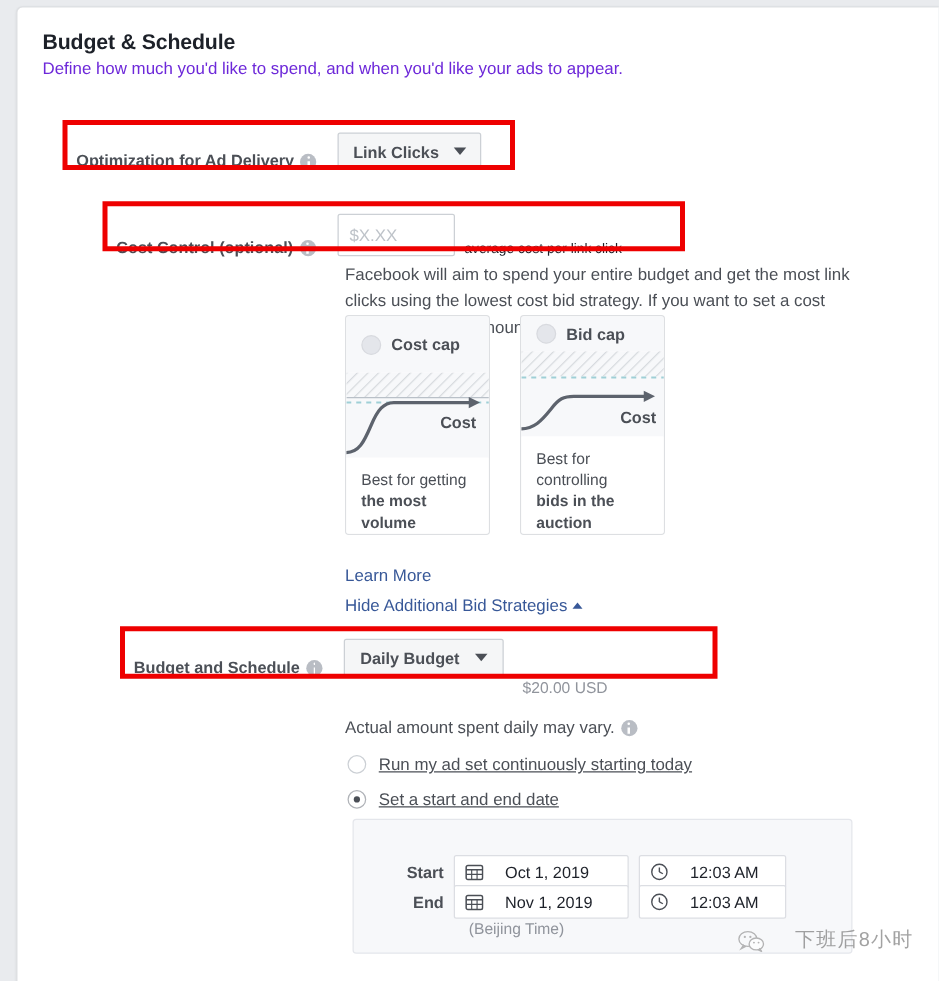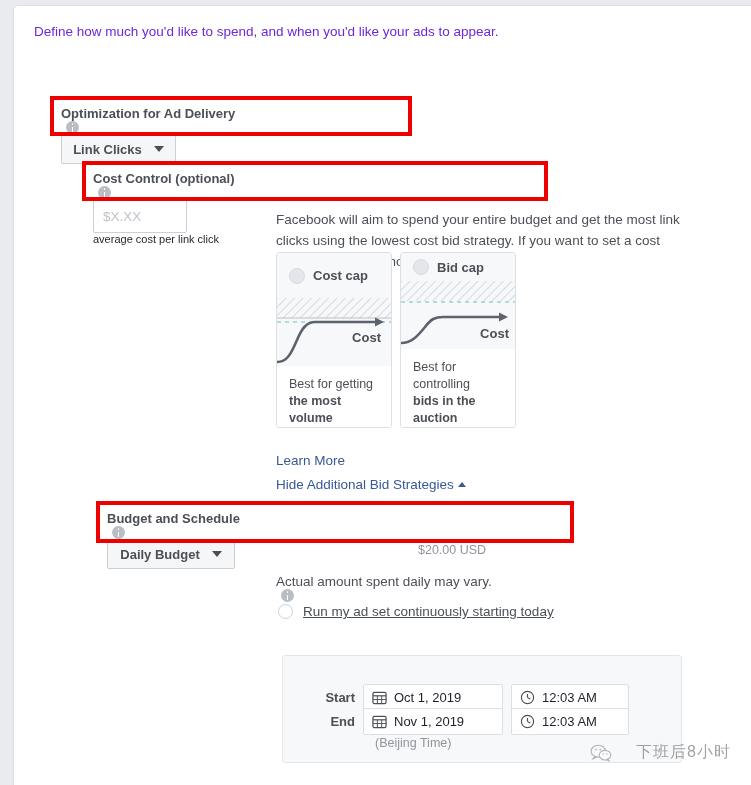--- a/index.html
+++ b/index.html
@@ -38,21 +38,21 @@
     color: #1d2129;
     letter-spacing: -0.1px;
     margin: 0 0 3px 0;
   }
   .sec-sub {
     font-size: 13.5px;
     color: #6d28d9;
     margin: 0;
   }
   
-  .row { position: absolute; display: flex; align-items: flex-start; flex-direction: column; }
+  .row { position: absolute; display: flex; align-items: flex-end; }
   .field-label {
     font-size: 13px;
     font-weight: bold;
     color: #4b4f56;
     white-space: nowrap;
   }
   .ico-info {
     display: inline-block;
     width: 13px; height: 13px;
     border-radius: 50%;
@@ -118,21 +118,21 @@
   }
   
   .para {
     position: absolute;
     font-size: 13.5px;
     color: #4b4f56;
     line-height: 21px;
     width: 420px;
   }
   
-  .bidcards { position: absolute; display: flex; gap: 8px; }
+  .bidcards { position: absolute; display: flex; gap: 24px; }
   .bidcard {
     width: 116px; height: 176px;
     border: 1px solid #dddfe2;
     border-radius: 3px;
     background: #fff;
     display: flex;
     flex-direction: column;
     cursor: pointer;
     overflow: hidden;
   }
@@ -211,21 +211,21 @@
     font-weight: bold;
     color: #4b4f56;
   }
   .dfield {
     width: 140px; height: 27px;
     background: #fff;
     border: 1px solid #dcdee3;
     border-radius: 2px;
     display: flex;
     align-items: center;
-    gap: 7px;
+    gap: 17px;
     padding: 0 8px;
     font-size: 13px;
     color: #1d2129;
     cursor: pointer;
   }
   .tfield { width: 118px; }
   .tz {
     position: absolute;
     left: 92px; top: 80px;
     font-size: 12.5px;
@@ -256,20 +256,21 @@
   }
 </style>
 </head>
 <body>
 
 <div id="root">
 
   <div class="card">
   <div class="card-inner">
 
+    <div class="sec-title">Budget &amp; Schedule</div>
     <div class="sec-sub">Define how much you'd like to spend, and when you'd like your ads to appear.</div>
 
     <div class="row" style="left:47px; top:100px;">
       <span class="field-label">Optimization for Ad Delivery</span>
       <span class="ico-info"></span>
       <span style="width:17px"></span>
       <span class="dd" style="min-width:115px">
         <span>Link Clicks</span>
         <span class="caret"></span>
       </span>
@@ -361,20 +362,24 @@
 
     <div class="row" style="left:262px; top:568px;">
       <span style="font-size:13.5px; color:#4b4f56;">Actual amount spent daily may vary.</span>
       <span class="ico-info"></span>
     </div>
 
     <div class="rrow" style="left:264px; top:598px;">
       <span class="radio-lg"></span>
       <span class="rlabel">Run my ad set continuously starting today</span>
     </div>
+    <div class="rrow" style="left:264px; top:626px;">
+      <span class="radio-lg on"></span>
+      <span class="rlabel">Set a start and end date</span>
+    </div>
 
   </div>
   </div>
 
   <div class="datepanel">
 
     <div class="daterow" style="left:10px; top:28px;">
       <span class="dlabel">Start</span>
       <span class="dfield">
         <svg width="15" height="15" viewBox="0 0 16 16">

